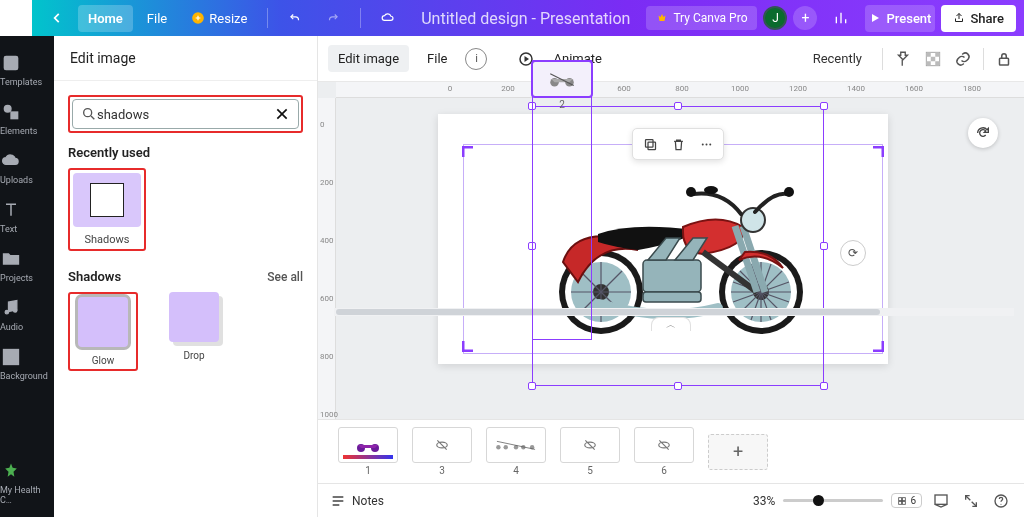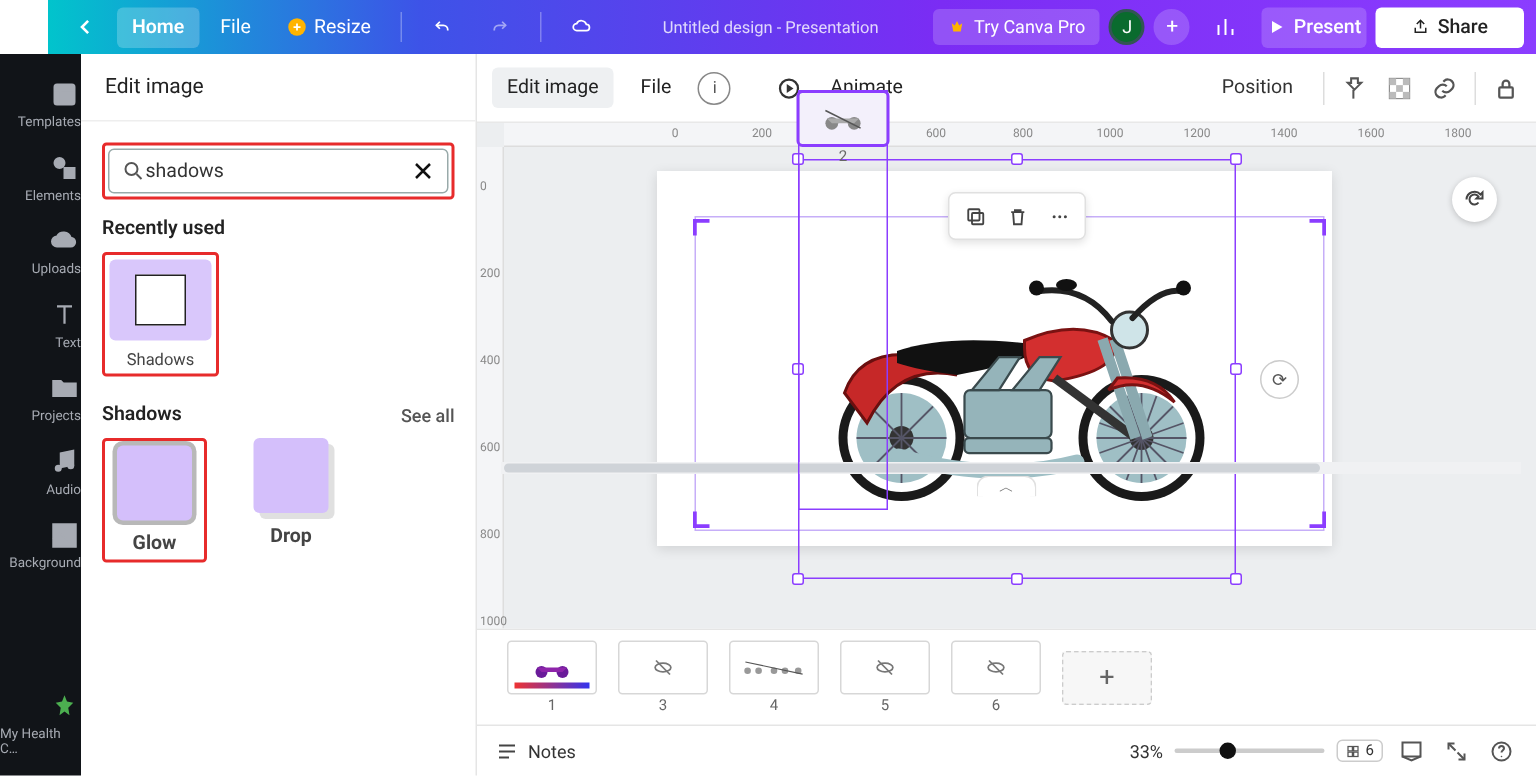--- a/index.html
+++ b/index.html
@@ -4,53 +4,53 @@
 <style>
   * { box-sizing: border-box; margin: 0; padding: 0; font-family: -apple-system, BlinkMacSystemFont, "Segoe UI", Roboto, sans-serif; }
   html, body { width: 1024px; height: 517px; overflow: hidden; background: #fff; }
   
   .topbar { height: 36px; background: linear-gradient(90deg,#01c4cc 0%,#3d53e8 25%,#7b2cf4 60%,#8b3dff 100%); display:flex; align-items:center; color:#fff; font-size:13px; padding:0 8px;margin-left:32px; }
   .topbar .left { display:flex; align-items:center; gap:4px; }
   .tb-btn { padding:6px 10px; border-radius:4px; display:flex; align-items:center; gap:4px; }
   .tb-btn.home { background:rgba(255,255,255,0.22); font-weight:600;}
   .tb-icon { width:14px; height:14px; display:inline-block;}
   .tb-sep { width:1px; height:20px; background:rgba(255,255,255,0.3); margin:0 6px;}
-  .topbar .center { flex:1; text-align:center; color:rgba(255,255,255,0.8); font-size:11px;}
+  .topbar .center { flex:1; text-align:center; color:rgba(255,255,255,0.8); font-size:16px;}
   .topbar .right { display:flex; align-items:center; gap:6px;}
   .pill { padding:5px 10px; border-radius:4px; display:flex; align-items:center; gap:5px; font-size:12px;}
   .pill.try { background:rgba(255,255,255,0.18);}
   .avatar { width:24px; height:24px; border-radius:50%; background:#0a6b2e; display:flex; align-items:center; justify-content:center; font-size:12px; color:#fff; border:2px solid #355; }
   .circle-btn { width:24px; height:24px; border-radius:50%; background:rgba(255,255,255,0.18); display:flex; align-items:center; justify-content:center; font-size:14px;}
   .btn-present { background:rgba(255,255,255,0.18); padding:6px 4px; border-radius:4px; display:flex; align-items:center; gap:5px; font-weight:500;}
-  .btn-share { background:#fff; color:#222; padding:6px 24px; border-radius:4px; display:flex; align-items:center; gap:5px; font-weight:500;}
+  .btn-share { background:#fff; color:#222; padding:6px 12px; border-radius:4px; display:flex; align-items:center; gap:5px; font-weight:500;}
 
   
   .rail { position:absolute; left:0; top:36px; bottom:0; width:54px; background:#111418; color:#a7abb3; font-size:9px; display:flex; flex-direction:column; align-items:center; padding-top:8px;}
-  .rail-item { width:54px; padding:8px 0 6px; display:flex; flex-direction:column; align-items:flex-end; gap:3px;}
+  .rail-item { width:54px; padding:8px 0 6px; display:flex; flex-direction:column; align-items:flex-start; gap:3px;}
   .rail-item .ri-icon { width:22px; height:22px; display:flex; align-items:center; justify-content:center;}
   .rail svg { fill:currentColor; }
   .rail-footer { margin-top:auto; margin-bottom:6px;}
 
   
   .panel { position:absolute; left:54px; top:36px; bottom:0; width:264px; background:#fff; border-right:1px solid #e5e5e5; display:flex; flex-direction:column;}
   .panel-head { padding:14px 16px; font-size:14px; color:#222; border-bottom:1px solid #eee;}
   .panel-body { padding:14px; overflow:auto;}
   .search-wrap { border:2px solid #e72b2b; padding:2px; border-radius:3px; margin-bottom:12px;}
   .search-box { display:flex; align-items:center; border:1px solid #9aa; border-radius:4px; padding:6px 8px;}
   .search-box input { border:none; outline:none; flex:1; font-size:13px; color:#333; background:transparent;}
   .sec-title { font-size:13px; font-weight:600; color:#222; margin:6px 0 8px;}
   .row-head { display:flex; justify-content:space-between; align-items:center; font-size:12px; color:#222; margin:18px 0 8px;}
   .row-head .sa { color:#555; font-weight:500;}
   .eff-grid { display:flex; gap:26px;}
   .eff-item { width:60px; display:flex; flex-direction:column; align-items:center; gap:8px;}
   .eff-thumb { width:50px; height:50px; background:#d4bffb; border-radius:4px; position:relative;}
   .eff-thumb.glow { box-shadow:0 0 0 3px #b8b8b8;}
   .eff-thumb.drop { box-shadow:4px 4px 0 rgba(0,0,0,0.12);}
   .eff-thumb.angle::after { content:""; position:absolute; left:0; bottom:-6px; width:100%; height:10px; background:#c8b0f2; transform:skewX(-35deg); transform-origin:left; opacity:.7;}
-  .eff-label { font-size:13px; color:#444;font-weight:bold;}
+  .eff-label { font-size:10px; color:#444;}
   .red-box { border:2px solid #e72b2b; padding:3px; border-radius:3px;}
   .recent-wrap { width:78px;}
   .recent-tile { background:#d9c7fb; border-radius:4px; padding:10px; display:flex; align-items:center; justify-content:center;}
   .recent-tile .sq { width:34px; height:34px; background:#fff; border:1px solid #222; position:relative;}
   .recent-tile .sq::after { content:""; position:absolute; left:4px; top:4px; right:-4px; bottom:-4px; background:#222; z-index:-1;}
   .recent-label { font-size:11px; text-align:center; margin-top:6px; color:#444;}
 
   
   .stage { position:absolute; left:318px; top:36px; right:0; bottom:0; background:#fff; display:flex; flex-direction:column;}
   .ctx-bar { height:46px; border-bottom:1px solid #e8e8e8; display:flex; align-items:center; padding:0 10px; gap:8px; font-size:13px; color:#222;}
@@ -306,21 +306,21 @@
     <div class="ctx-btn">File</div>
     <div class="ctx-icon">i</div>
     <div style="width:14px"></div>
     <svg width="18" height="18" viewBox="0 0 24 24" fill="none" stroke="#333" stroke-width="2">
         <circle cx="12" cy="12" r="8"></circle>
         <path d="M10 8l6 4-6 4z" fill="#333" stroke="none"></path>
       </svg>
     <div class="ctx-btn">Animate</div>
     <div class="ctx-spacer"></div>
     <div class="ctx-right">
-      <div class="ctx-btn">Position</div>
+      <div class="ctx-btn">Recently</div>
       <div style="width:1px;height:22px;background:#ddd"></div>
       <div class="ctx-ic">
           <svg width="18" height="18" viewBox="0 0 24 24" fill="none" stroke="#555" stroke-width="1.8">
             <path d="M9 3h6v4h3l-6 6-6-6h3z"></path>
             <path d="M11 13v8"></path>
           </svg>
         </div>
       <div class="ctx-ic">
           <svg width="18" height="18" viewBox="0 0 24 24">
             <rect x="3" y="3" width="18" height="18" fill="none" stroke="#888"></rect>

